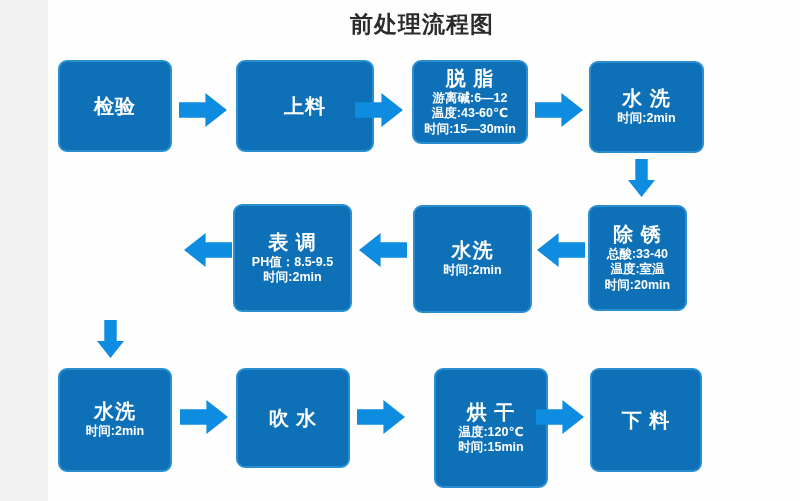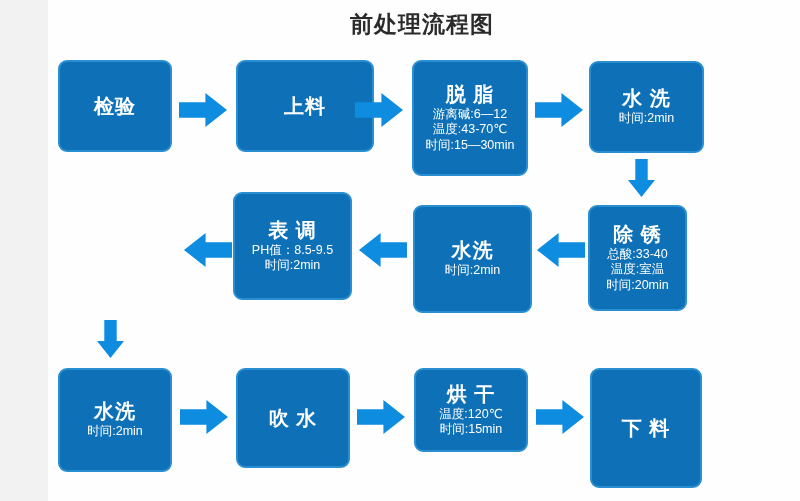--- a/index.html
+++ b/index.html
@@ -18,21 +18,21 @@
   .node{
     position:absolute;background:var(--box,#0e71b8);
     border:2px solid var(--edge,#2a8fd0);
     border-radius:9px;box-sizing:border-box;
     color:var(--text,#ffffff);
     display:flex;flex-direction:column;align-items:center;justify-content:center;
     text-align:center;
   }
   .node .label{font-size:20px;font-weight:bold;letter-spacing:1px;line-height:1.15;white-space:pre;}
   .node .details{margin-top:1px;}
-  .node .detail{font-size:12.5px;line-height:1.22;font-weight:normal;white-space:nowrap;}
+  .node .detail{font-size:12.5px;line-height:1.22;font-weight:bold;white-space:nowrap;}
   .arrow{position:absolute;background:var(--arrow,#0d8ce0);}
   .arrow-right{width:48px;height:34px;clip-path:polygon(0 27%,55% 27%,55% 0,100% 50%,55% 100%,55% 73%,0 73%);}
   .arrow-left{width:48px;height:34px;clip-path:polygon(100% 27%,45% 27%,45% 0,0 50%,45% 100%,45% 73%,100% 73%);}
   .arrow-down{width:27px;height:38px;clip-path:polygon(27% 0,73% 0,73% 55%,100% 55%,50% 100%,0 55%,27% 55%);}
 </style>
 </head>
 <body>
 
 <div class="canvas">
   <div class="left-strip"></div>
@@ -42,25 +42,25 @@
   <div class="node" style="left:58px;top:60px;width:114px;height:92px">
     <div class="label">检验</div>
   </div>
   <div class="arrow arrow-right" style="left:179px;top:93px"></div>
 
   <div class="node" style="left:236px;top:60px;width:138px;height:92px">
     <div class="label">上料</div>
   </div>
   <div class="arrow arrow-right" style="left:355px;top:93px"></div>
 
-  <div class="node" style="left:412px;top:60px;width:116px;height:116px">
+  <div class="node" style="left:412px;top:60px;width:116px;height:84px">
     <div class="label">脱 脂</div>
     <div class="details">
       <div class="detail">游离碱:6—12</div>
-      <div class="detail">温度:43-70℃</div>
+      <div class="detail">温度:43-60℃</div>
       <div class="detail">时间:15—30min</div>
     </div>
   </div>
   <div class="arrow arrow-right" style="left:535px;top:93px"></div>
 
   <div class="node" style="left:589px;top:61px;width:115px;height:92px">
     <div class="label">水 洗</div>
     <div class="details">
       <div class="detail">时间:2min</div>
     </div>
@@ -79,21 +79,21 @@
   <div class="arrow arrow-left" style="left:537px;top:233px"></div>
 
   <div class="node" style="left:413px;top:205px;width:119px;height:108px">
     <div class="label">水洗</div>
     <div class="details">
       <div class="detail">时间:2min</div>
     </div>
   </div>
   <div class="arrow arrow-left" style="left:359px;top:233px"></div>
 
-  <div class="node" style="left:233px;top:192px;width:119px;height:108px">
+  <div class="node" style="left:233px;top:204px;width:119px;height:108px">
     <div class="label">表 调</div>
     <div class="details">
       <div class="detail">PH值：8.5-9.5</div>
       <div class="detail">时间:2min</div>
     </div>
   </div>
   <div class="arrow arrow-left" style="left:184px;top:233px"></div>
 
 
   <div class="arrow arrow-down" style="left:97px;top:320px"></div>
@@ -104,25 +104,25 @@
       <div class="detail">时间:2min</div>
     </div>
   </div>
   <div class="arrow arrow-right" style="left:180px;top:400px"></div>
 
   <div class="node" style="left:236px;top:368px;width:114px;height:100px">
     <div class="label">吹 水</div>
   </div>
   <div class="arrow arrow-right" style="left:357px;top:400px"></div>
 
-  <div class="node" style="left:414px;top:368px;width:114px;height:84px">
+  <div class="node" style="left:434px;top:368px;width:114px;height:120px">
     <div class="label">烘 干</div>
     <div class="details">
       <div class="detail">温度:120℃</div>
       <div class="detail">时间:15min</div>
     </div>
   </div>
   <div class="arrow arrow-right" style="left:536px;top:400px"></div>
 
-  <div class="node" style="left:590px;top:368px;width:112px;height:120px">
+  <div class="node" style="left:590px;top:368px;width:112px;height:104px">
     <div class="label">下 料</div>
   </div>
 </div>
 
 </body></html>

